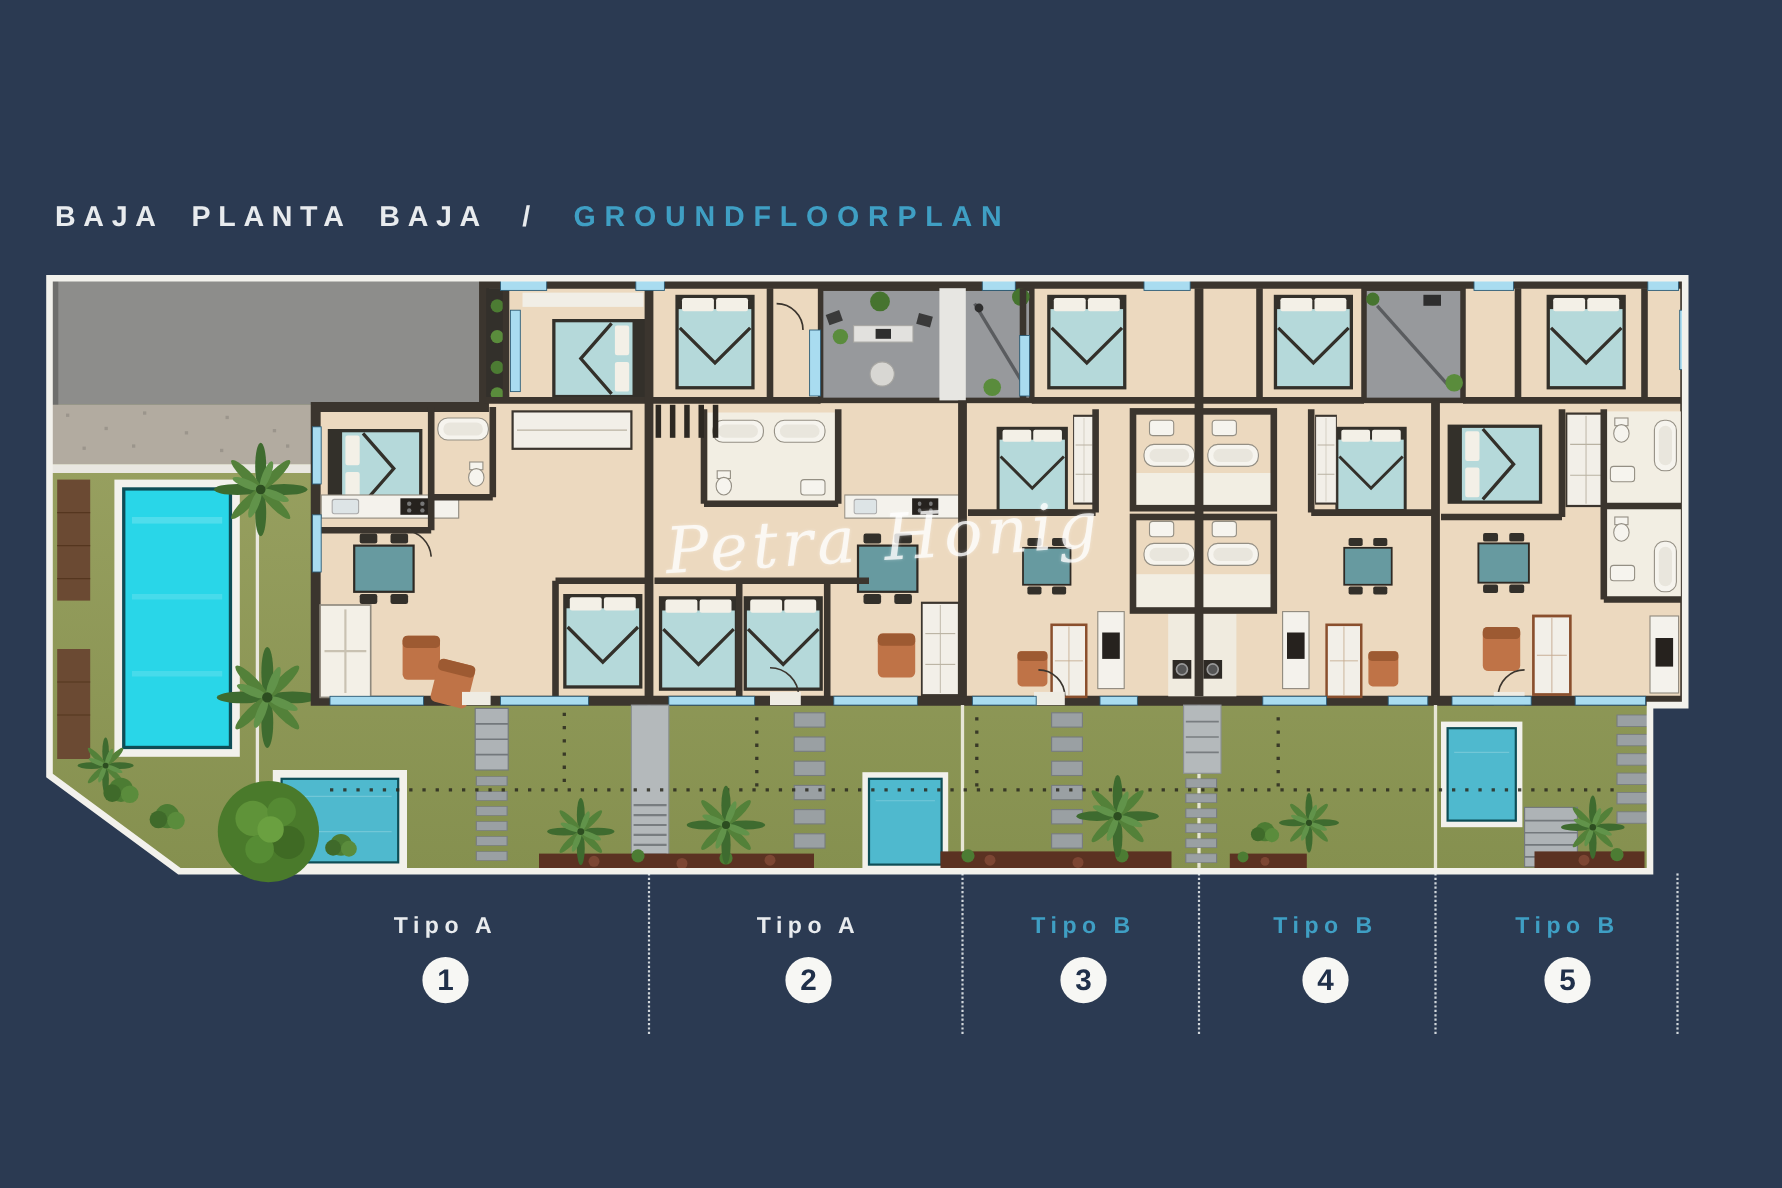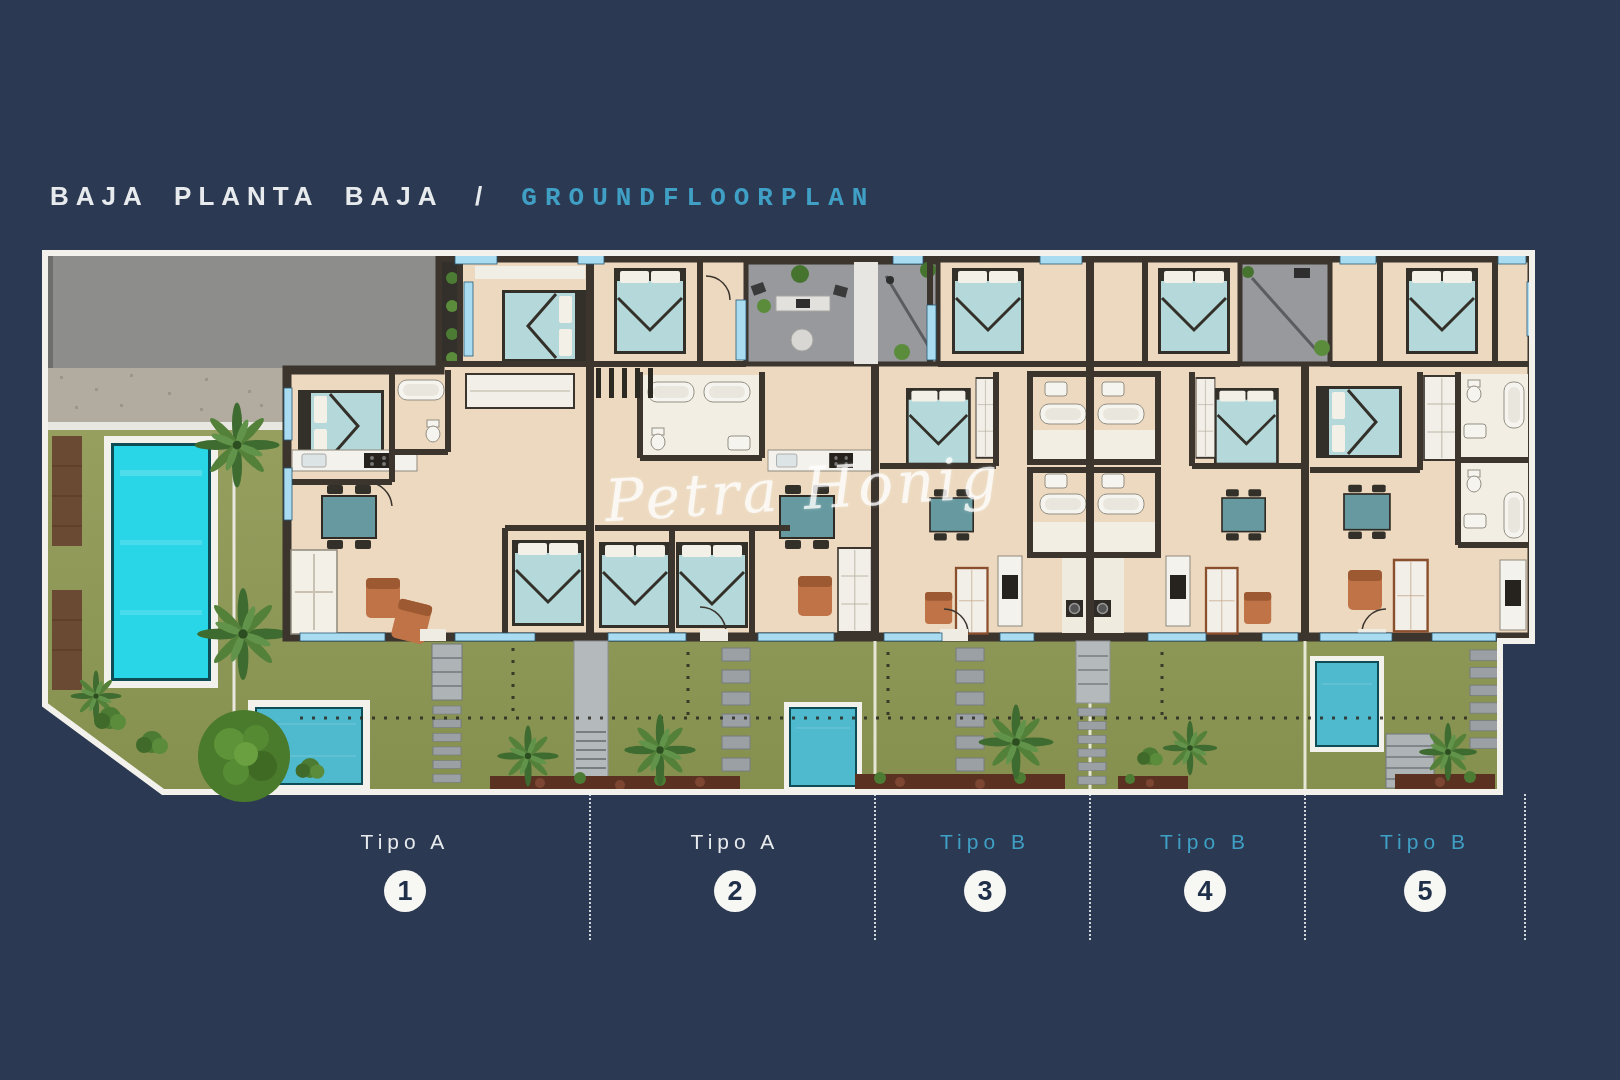--- a/index.html
+++ b/index.html
@@ -29,29 +29,29 @@
     --watermark-color:#ffffff;
   }
   html,body{margin:0;padding:0;}
   body{width:1620px;height:1080px;overflow:hidden;background:var(--background);
        font-family:"Liberation Sans", sans-serif;}
   #stage{position:relative;width:1620px;height:1080px;background:var(--background);}
   .title-bar{position:absolute;left:50px;top:181px;font-size:26px;font-weight:600;
              letter-spacing:7px;word-spacing:12px;white-space:nowrap;}
   .title-bar .t1{color:var(--title-primary);}
   .title-bar .t-sep{color:var(--title-primary);margin:0 6px;}
-  .title-bar .t2{color:var(--accent-teal);letter-spacing:8px;font-family:Liberation Mono, monospace;}
+  .title-bar .t2{color:var(--accent-teal);letter-spacing:8px;}
   #plan-svg{position:absolute;left:0;top:0;}
   .watermark{position:absolute;left:555px;top:455px;width:500px;height:120px;
              text-align:center;font-family:"DejaVu Serif", serif;font-style:italic;
              font-size:58px;letter-spacing:4px;color:var(--watermark-color);
              opacity:0.82;transform:rotate(-3.5deg);
              text-shadow:0 0 3px rgba(255,255,255,0.45);pointer-events:none;}
   .unit-label{position:absolute;top:830px;width:170px;margin-left:-85px;text-align:center;}
-  .unit-label .tipo{font-size:21px;font-weight:normal;letter-spacing:5px;}
+  .unit-label .tipo{font-size:21px;font-weight:bold;letter-spacing:5px;}
   .unit-label .tipo-a{color:var(--tipo-a-label);}
   .unit-label .tipo-b{color:var(--tipo-b-label);}
   .unit-label .badge{width:42px;height:42px;border-radius:50%;
              background:var(--label-circle-fill);margin:16px auto 0 auto;
              font-size:27px;font-weight:bold;color:var(--label-number);
              line-height:42px;text-align:center;}
   .sep{position:absolute;top:794px;height:146px;width:0;
        border-left:2px dotted rgba(240,243,245,0.85);}
 </style>
 </head>

